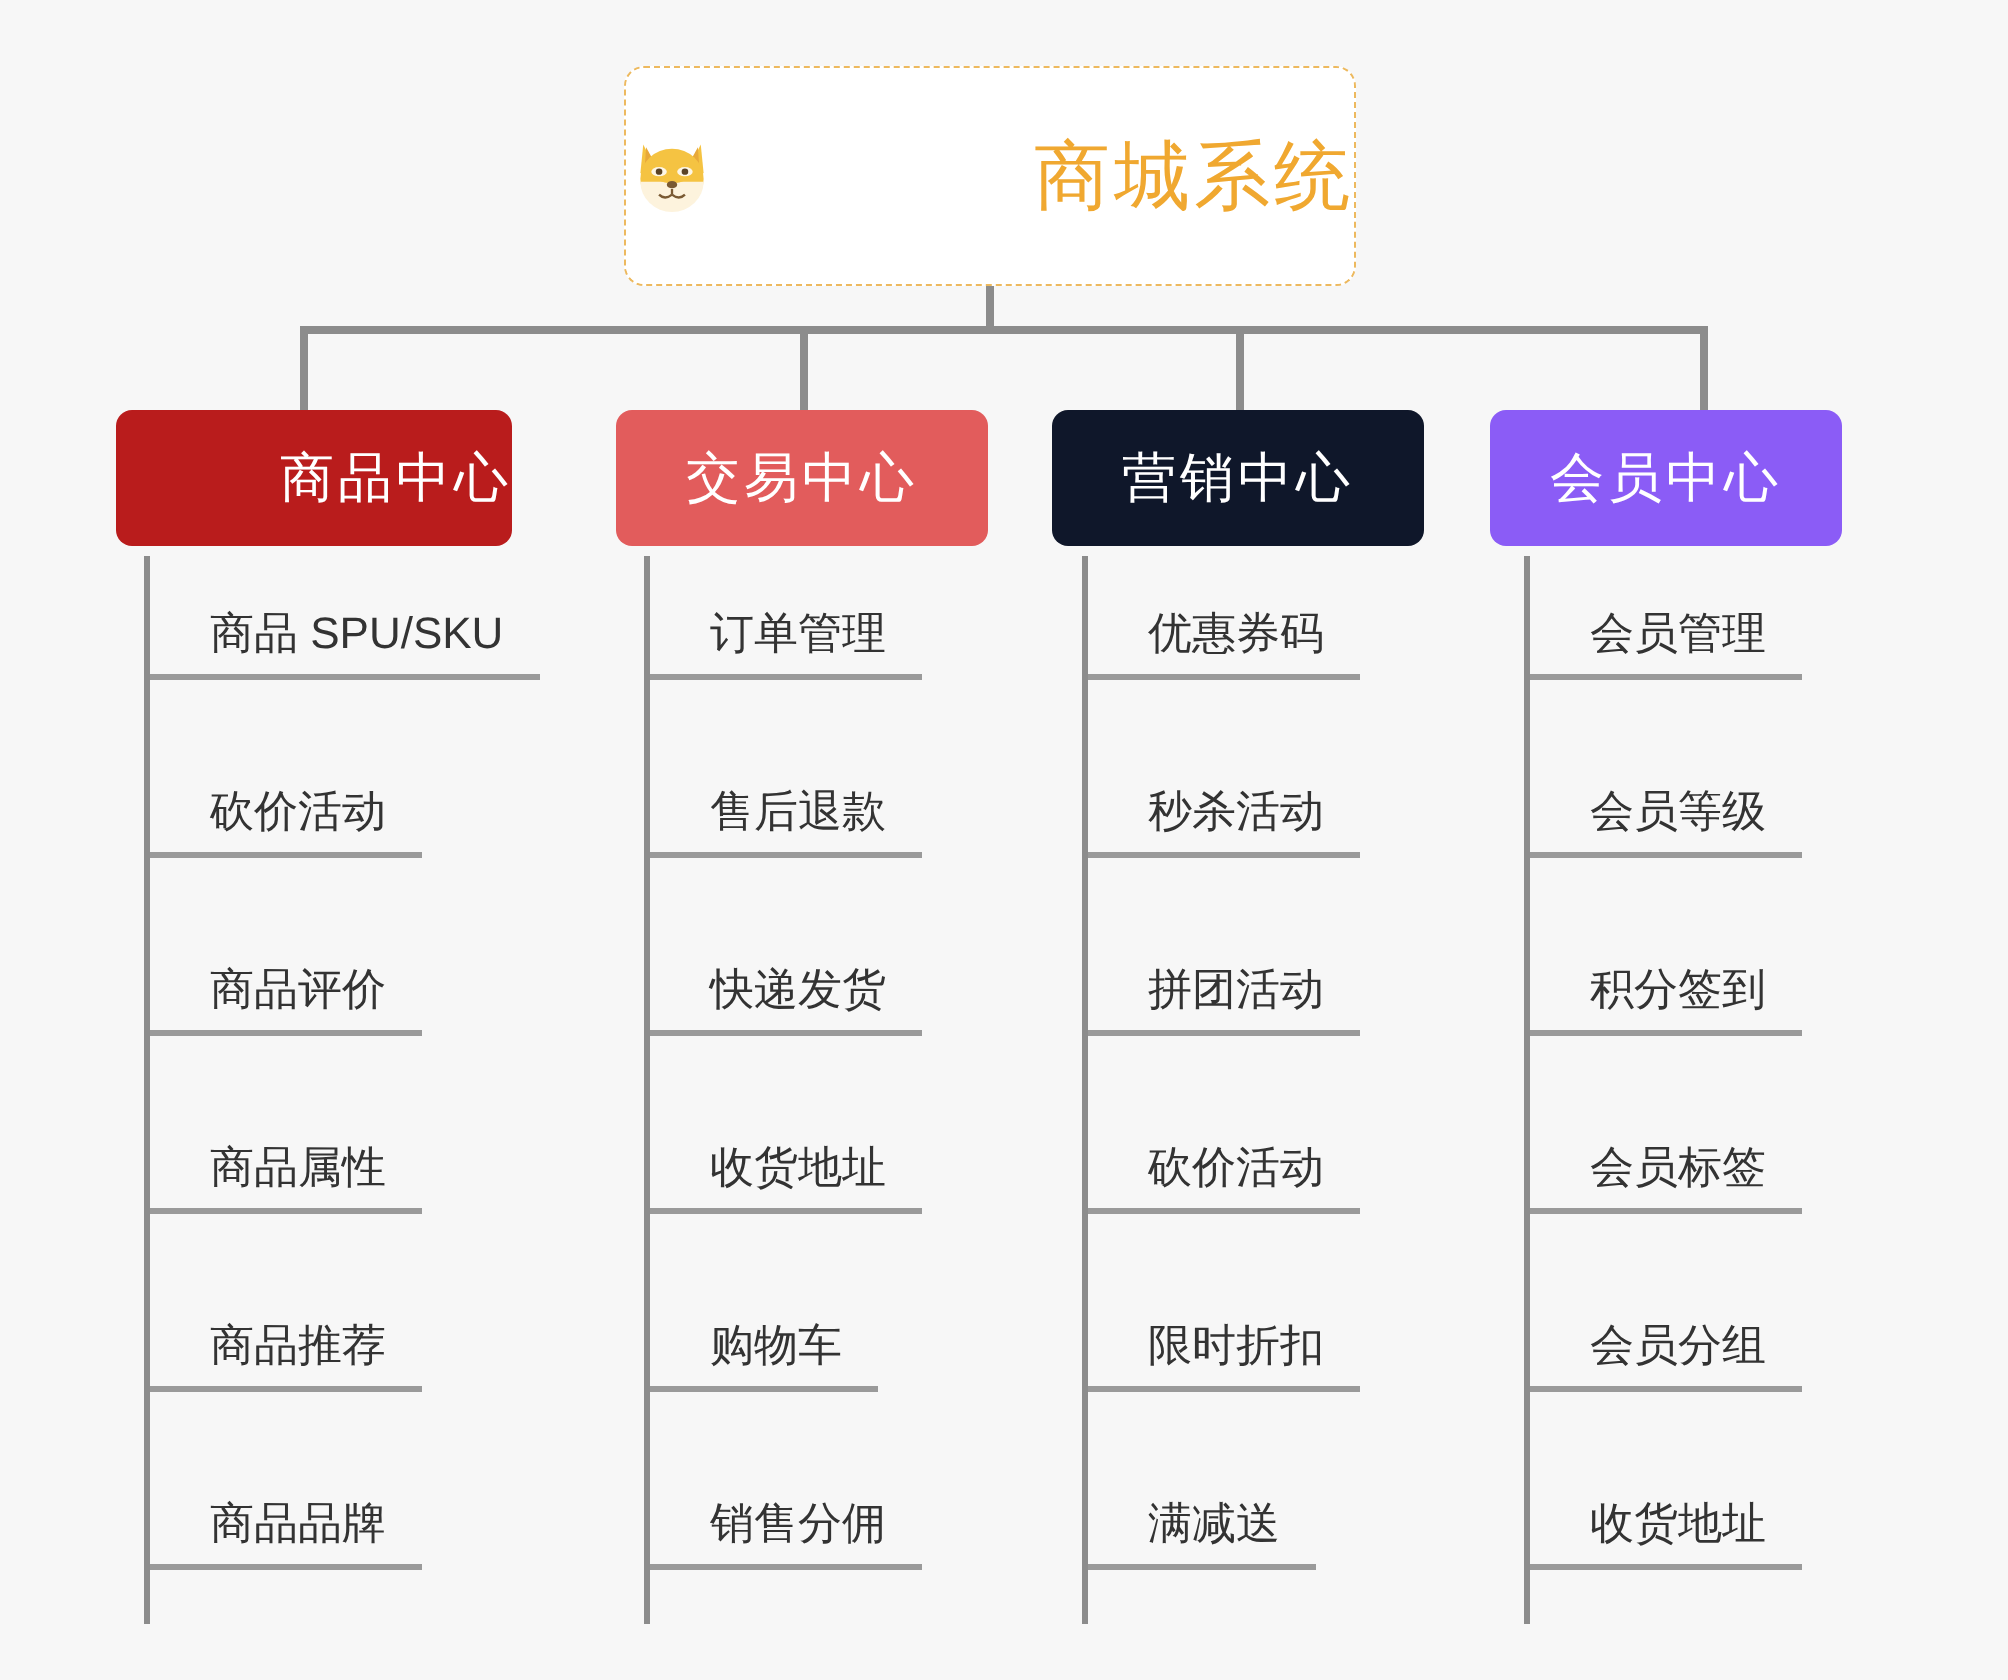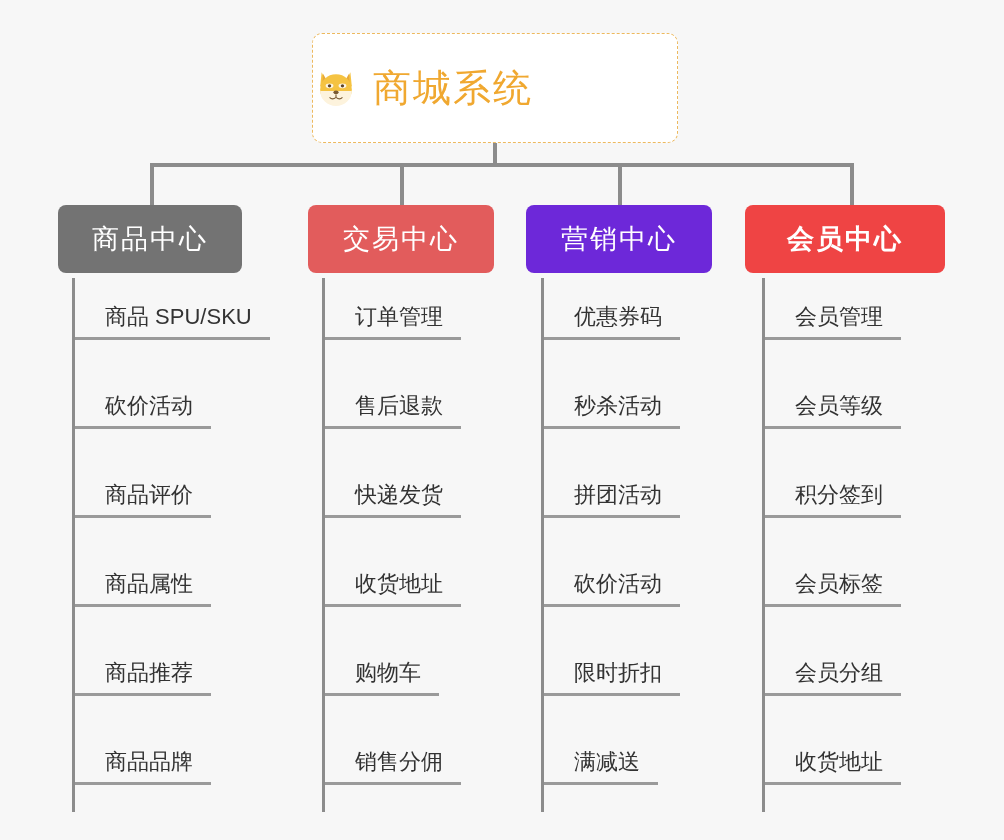--- a/index.html
+++ b/index.html
@@ -26,22 +26,21 @@
     left: 312px;
     top: 33px;
     width: 366px;
     height: 110px;
     box-sizing: border-box;
     background: #ffffff;
     border: 1px dashed #edb95e;
     border-radius: 10px;
     display: flex;
     align-items: center;
-    justify-content: flex-start;
-    gap: 14px;
+    justify-content: space-between;
   }
   .root-emoji {
     font-size: 40px;
     line-height: 1;
     display: block;
   }
   .root-emoji svg { display:block; }
   .root-title {
     font-size: 38px;
     color: #f0a830;
@@ -129,30 +128,30 @@
     <span class="root-title" style="color: rgb(240, 168, 48);">商城系统</span>
   </div>
 
   <div class="line v-line" style="left:493px; top:143px; height:22px;"></div>
   <div class="line h-line" style="left:150px; top:163px; width:704px;"></div>
   <div class="line v-line" style="left:150px; top:163px; height:44px;"></div>
   <div class="line v-line" style="left:400px; top:163px; height:44px;"></div>
   <div class="line v-line" style="left:618px; top:163px; height:44px;"></div>
   <div class="line v-line" style="left:850px; top:163px; height:44px;"></div>
 
-  <div class="branch-header" style="left: 58px; top: 205px; width: 184px; background: #737373;">
+  <div class="branch-header" style="left: 58px; top: 205px; width: 198px; background: #b91c1c; justify-content: flex-end;">
     <span>商品中心</span>
   </div>
   <div class="branch-header" style="left: 308px; top: 205px; width: 186px; background: rgb(226, 92, 92);">
     <span>交易中心</span>
   </div>
-  <div class="branch-header" style="left: 526px; top: 205px; width: 186px; background: #6d28d9;">
+  <div class="branch-header" style="left: 526px; top: 205px; width: 186px; background: #0f172a;">
     <span>营销中心</span>
   </div>
-  <div class="branch-header" style="left: 745px; top: 205px; width: 200px; background: #ef4444; font-weight: bold;">
+  <div class="branch-header" style="left: 745px; top: 205px; width: 176px; background: #8b5cf6;">
     <span>会员中心</span>
   </div>
 
   <div class="leaf-column" style="left:72px;">
     <div class="leaf-spine" style="height: 534px;"></div>
     <div class="leaf-item" style="top:0px;">
       <span class="leaf-label">商品 SPU/SKU</span>
     </div>
     <div class="leaf-item" style="top:89px;">
       <span class="leaf-label">砍价活动</span>

